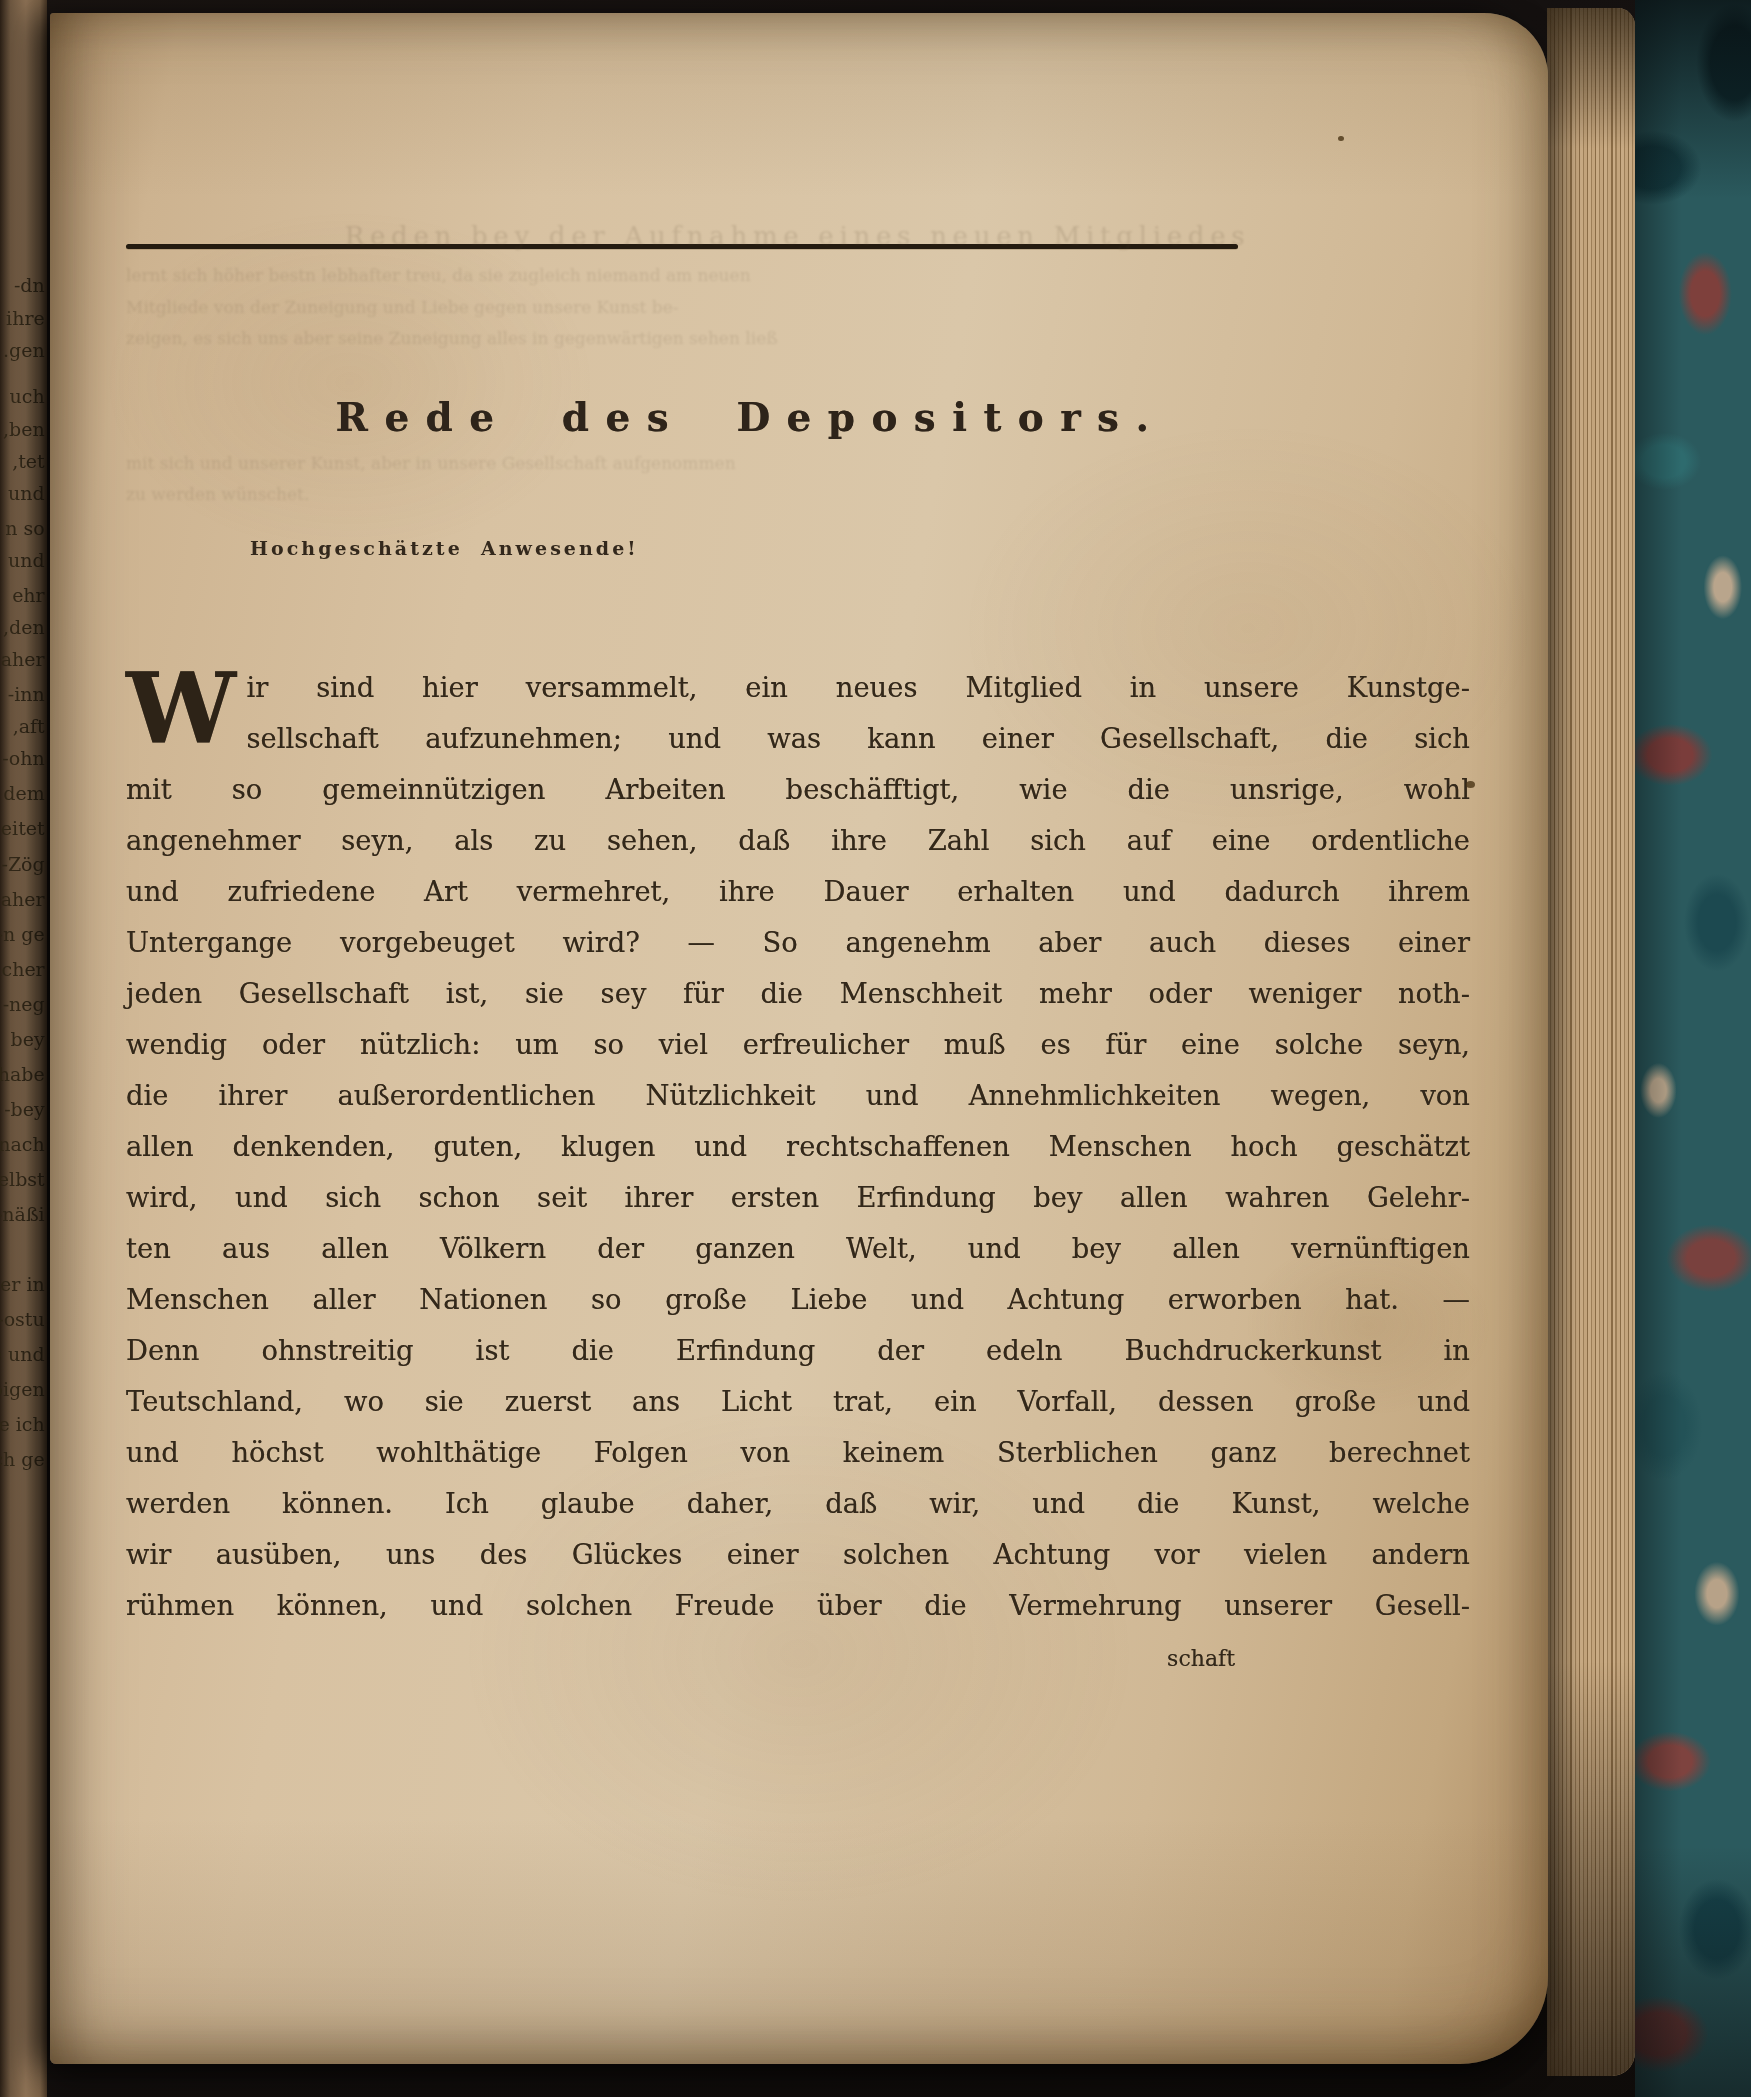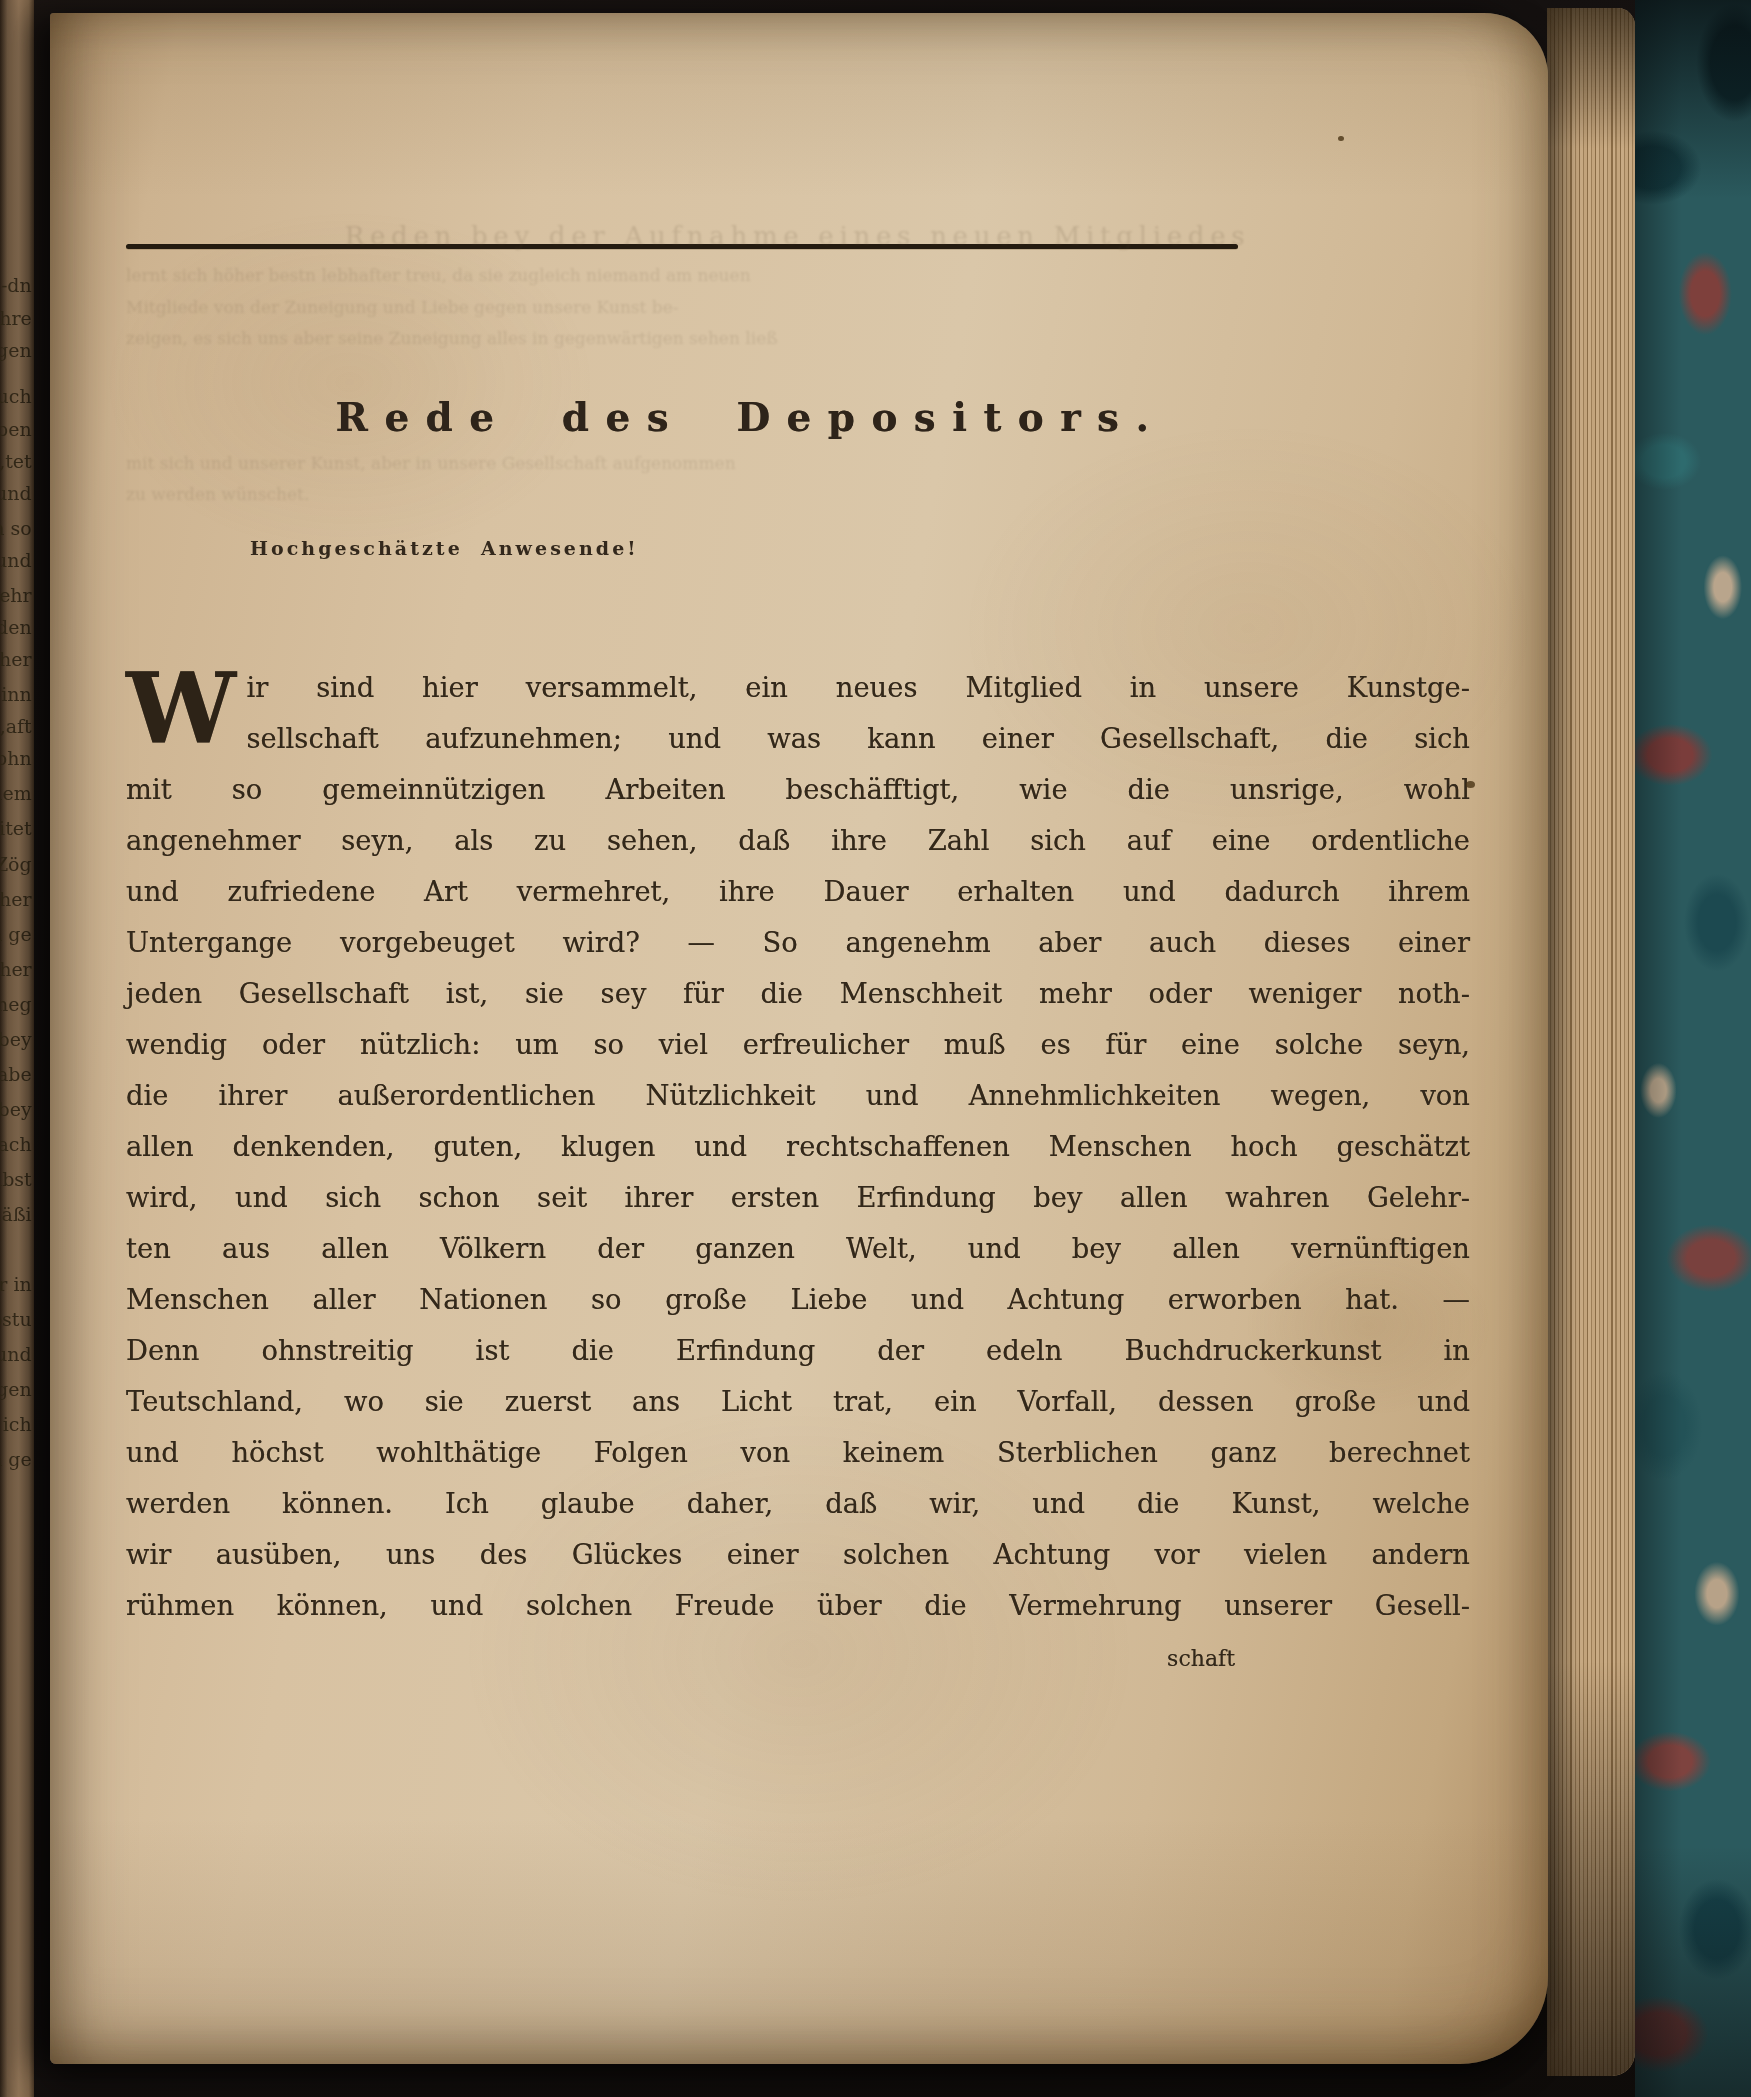--- a/index.html
+++ b/index.html
@@ -6,21 +6,21 @@
   body{
     width:1752px;height:2097px;
     background:linear-gradient(135deg,#1c1613 0%,#151110 40%,#0e0b09 100%);
     font-family:"DejaVu Serif", serif;
     overflow:hidden;
   }
   .photo{position:relative;width:1752px;height:2097px;overflow:hidden;}
 
   
   .margin-strip{
-    position:absolute;left:0;top:0;width:34px;height:100%;
+    position:absolute;left:0;top:0;width:47px;height:100%;
     background:linear-gradient(90deg,#2a1f15 0%,#6d5740 22%,#8f735
 6 55%,#7c6348 85%,#4a3826 100%);
     background:linear-gradient(90deg,#2a1f15 0%,#6d5740 22%,#8f7356 55%,#7c6348 85%,#4a3826 100%);
     overflow:hidden;z-index:1;
   }
   .frag{
     position:absolute;right:2.3px;width:117px;
     font-size:19px;line-height:23.4px;color:rgba(46,36,20,.88);
     text-align:right;white-space:nowrap;overflow:hidden;
     direction:rtl; 

